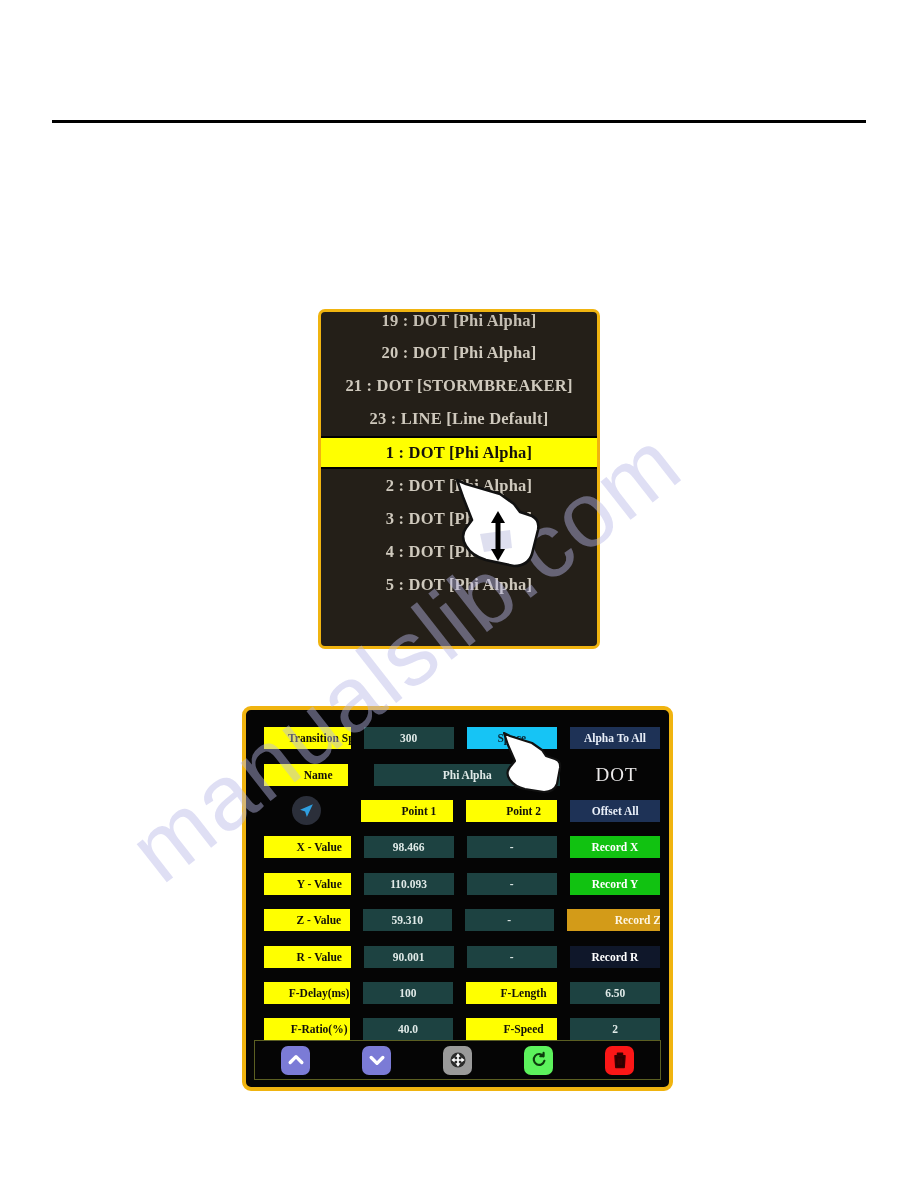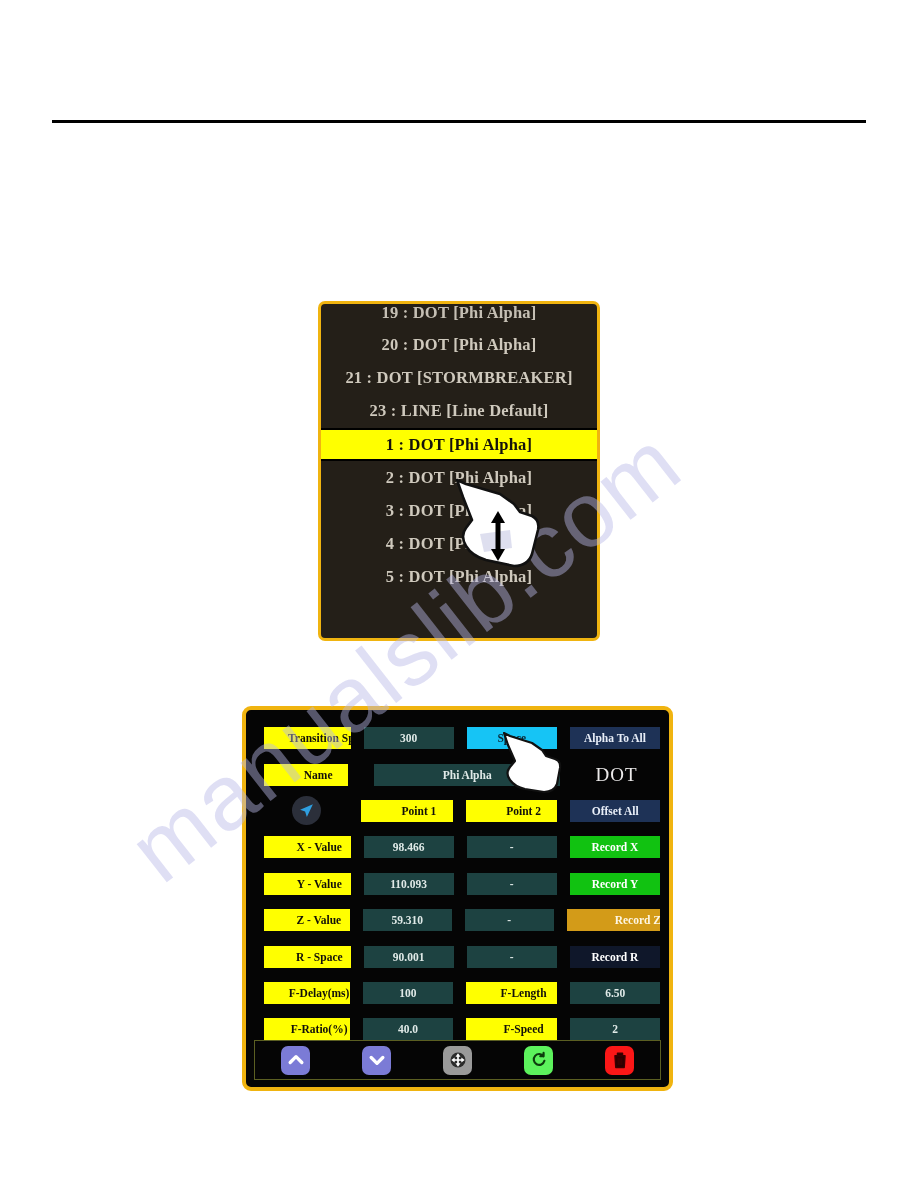--- a/index.html
+++ b/index.html
@@ -45,21 +45,21 @@
     width: 814px;
     height: 3px;
     background: #000000;
     z-index: 2;
   }
 
   
   #list-panel {
     position: absolute;
     left: 318px;
-    top: 301px;
+    top: 309px;
     width: 282px;
     height: 340px;
     background: #241f18;
     border: 3px solid #f0b410;
     border-radius: 7px;
     box-sizing: border-box;
     overflow: hidden;
     z-index: 3;
   }
   .list-row {
@@ -258,21 +258,21 @@
         <div class="cell c3 teal">-</div>
         <div class="cell c4 green">Record Y</div>
       </div>
       <div class="cp-row">
         <div class="cell c1 yellow">Z - Value</div>
         <div class="cell c2 teal">59.310</div>
         <div class="cell c3 teal">-</div>
         <div class="cell c4 gold">Record Z</div>
       </div>
       <div class="cp-row">
-        <div class="cell c1 yellow">R - Space</div>
+        <div class="cell c1 yellow">R - Value</div>
         <div class="cell c2 teal">90.001</div>
         <div class="cell c3 teal">-</div>
         <div class="cell c4 blue">Record R</div>
       </div>
       <div class="cp-row">
         <div class="cell c1 yellow">F-Delay(ms)</div>
         <div class="cell c2 teal">100</div>
         <div class="cell c3 yellow">F-Length</div>
         <div class="cell c4 teal">6.50</div>
       </div>

